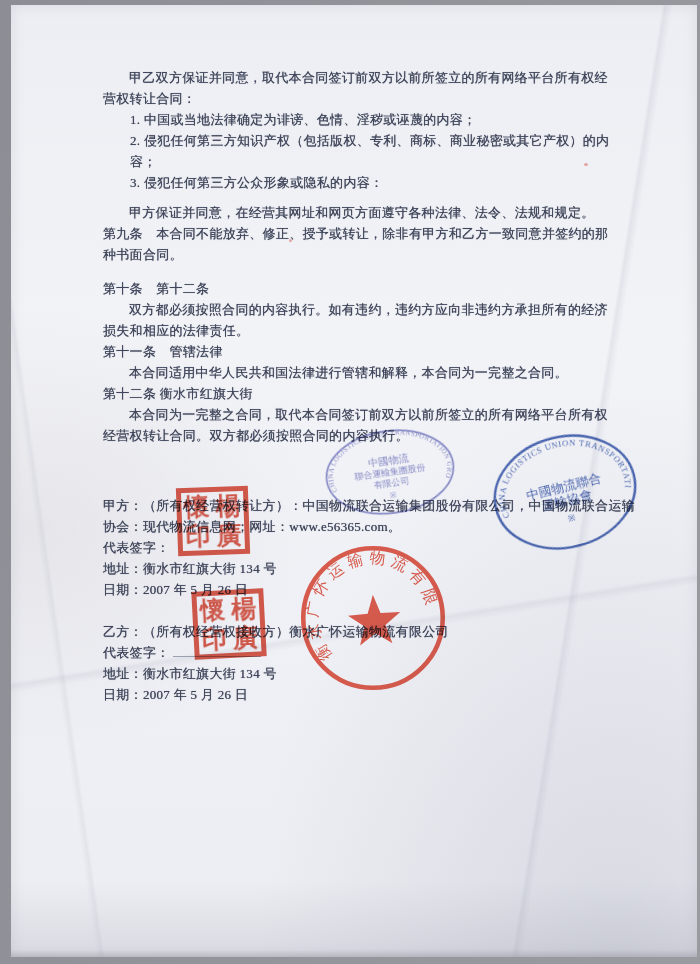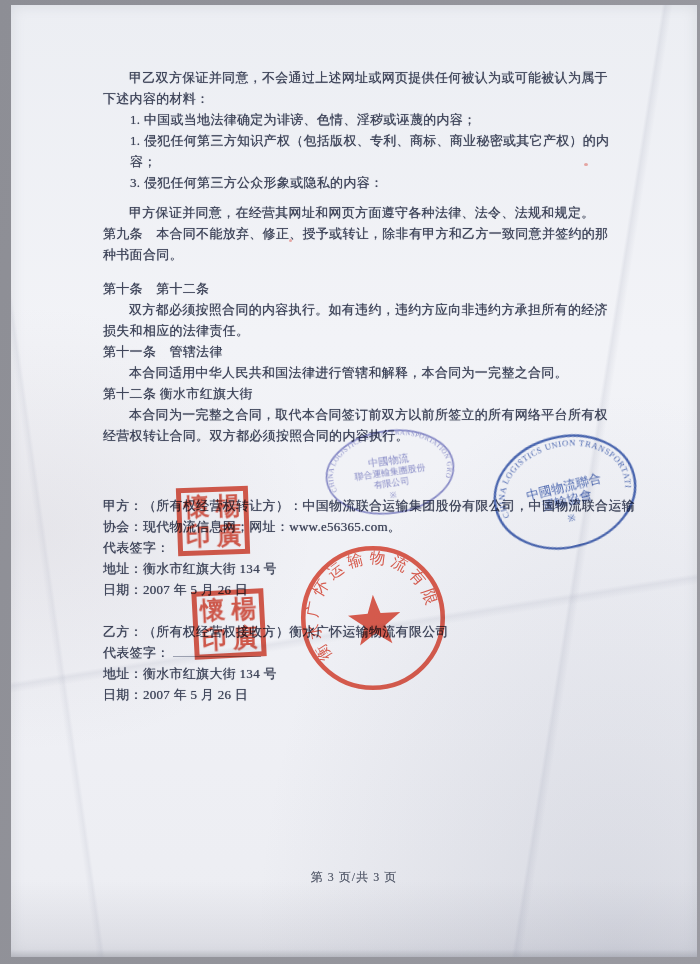--- a/index.html
+++ b/index.html
@@ -75,23 +75,23 @@
   .speck { position: absolute; z-index: 2; border-radius: 50%; background: rgba(215,70,60,.45); pointer-events: none; }
   .speck-1 { left: 573px; top: 158px; width: 4px; height: 3px; }
   .speck-2 { left: 278px; top: 234px; width: 3px; height: 3px; }
 </style>
 </head>
 <body>
 
 <div class="paper">
 
   <div class="content">
-    <p class="indent">甲乙双方保证并同意，不会通过上述网址或网页提供任何被认为或可能被认为属于下述内容的材料：</p>
+    <p class="indent">甲乙双方保证并同意，取代本合同签订前双方以前所签立的所有网络平台所有权经营权转让合同：</p>
     <p class="li">1. 中国或当地法律确定为诽谤、色情、淫秽或诬蔑的内容；</p>
-    <p class="li">1. 侵犯任何第三方知识产权（包括版权、专利、商标、商业秘密或其它产权）的内容；</p>
+    <p class="li">2. 侵犯任何第三方知识产权（包括版权、专利、商标、商业秘密或其它产权）的内容；</p>
     <p class="li">3. 侵犯任何第三方公众形象或隐私的内容：</p>
     <p class="indent mt-sm">甲方保证并同意，在经营其网址和网页方面遵守各种法律、法令、法规和规定。</p>
     <p>第九条　本合同不能放弃、修正、授予或转让，除非有甲方和乙方一致同意并签约的那种书面合同。</p>
     <p class="mt-md">第十条　第十二条</p>
     <p class="indent">双方都必须按照合同的内容执行。如有违约，违约方应向非违约方承担所有的经济损失和相应的法律责任。</p>
     <p>第十一条　管辖法律</p>
     <p class="indent">本合同适用中华人民共和国法律进行管辖和解释，本合同为一完整之合同。</p>
     <p>第十二条 衡水市红旗大街</p>
     <p class="indent">本合同为一完整之合同，取代本合同签订前双方以前所签立的所有网络平台所有权经营权转让合同。双方都必须按照合同的内容执行。</p>
 
@@ -154,14 +154,13 @@
   <div class="seal seal-b">
     <span>懷</span>
     <span>楊</span>
     <span>印</span>
     <span>廣</span>
   </div>
 
   <div class="speck speck-1"></div>
   <div class="speck speck-2"></div>
 
-  <div class="page-footer">第 3 页/共 3 页</div>
 </div>
 
 </body></html>

